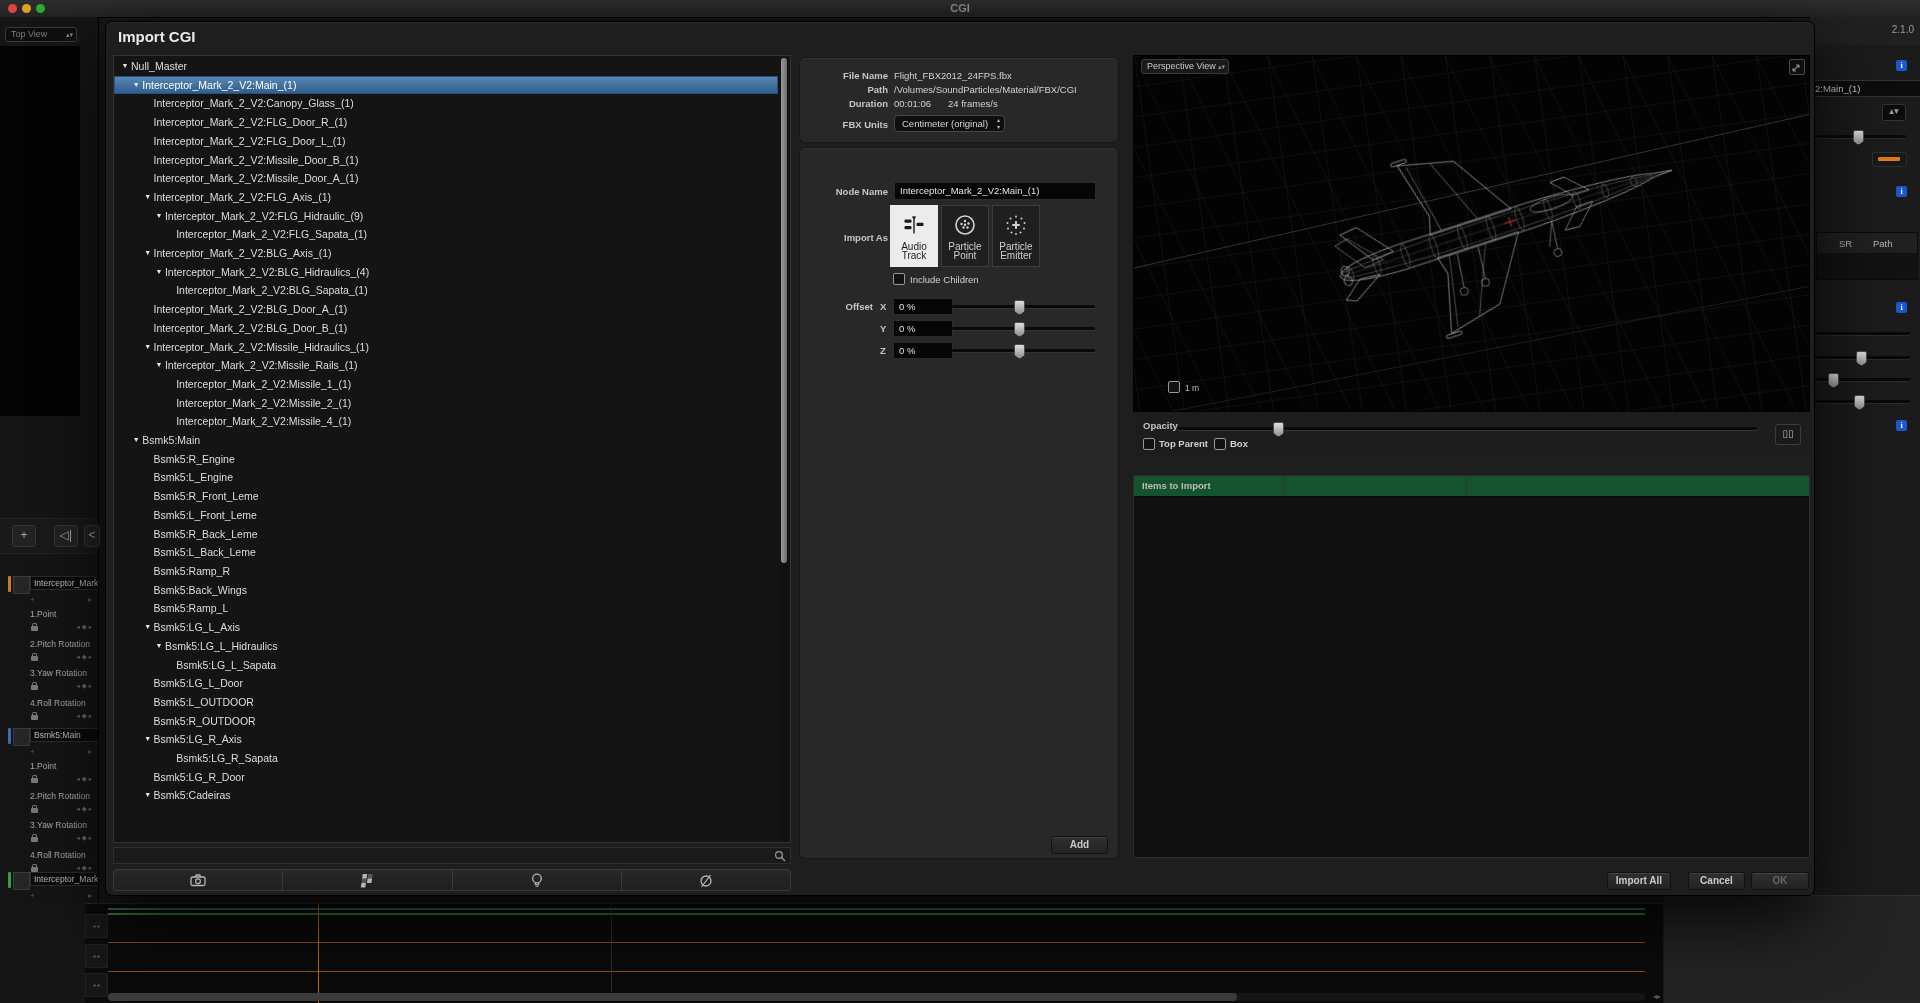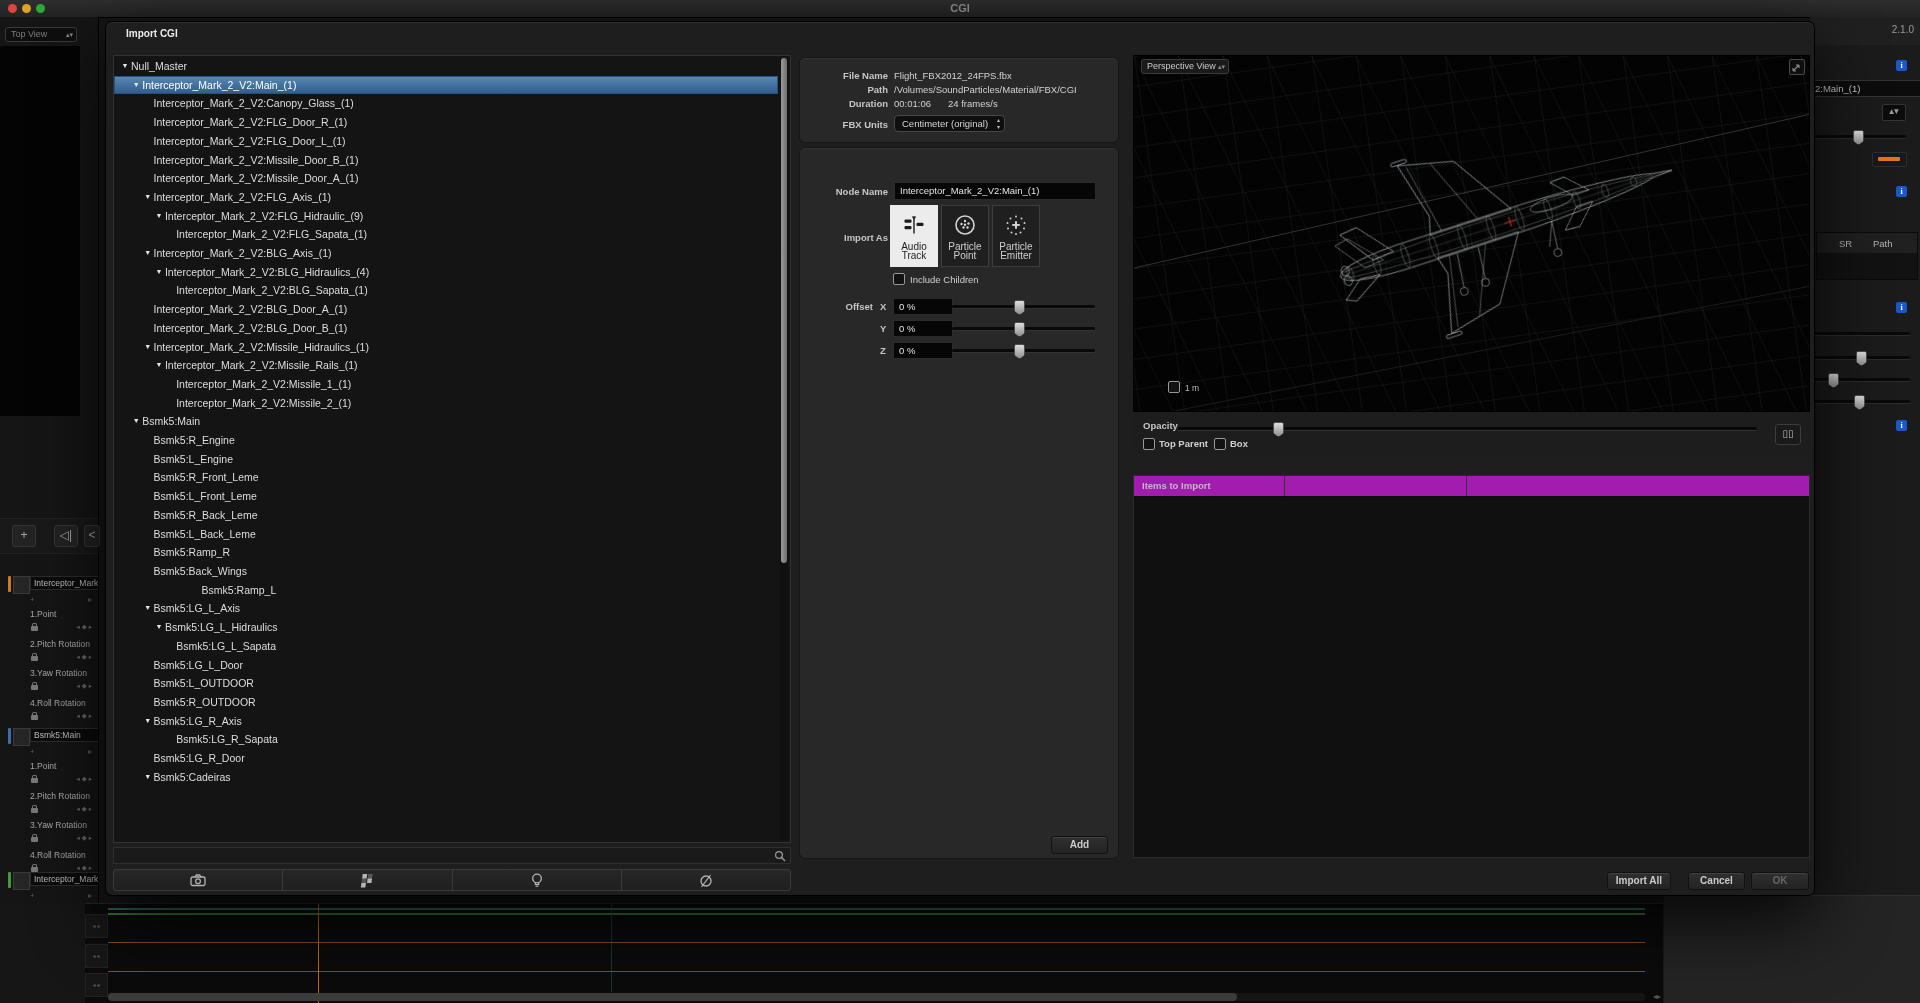--- a/index.html
+++ b/index.html
@@ -58,21 +58,21 @@
   .tl-playhead{position:absolute;top:0;width:1px;height:100px;background:#c06818;}
   .tl-vline{position:absolute;top:0;width:1px;height:88px;background:#254a40;opacity:.7;}
   .tl-scroll-track{position:absolute;left:23px;top:89px;width:1537px;height:8px;background:#161616;border-radius:4px;}
   .tl-scroll-thumb{position:absolute;left:0;top:0;width:1129px;height:8px;background:#3c3c3c;border-radius:4px;}
   .tl-arrows{position:absolute;right:2px;top:88px;font-size:8px;color:#555;}
   .corner-panel{position:absolute;left:1663px;top:895px;width:257px;height:108px;background:#242424;border-top:1px solid #303030;border-left:1px solid #1a1a1a;}
 
   
   .dialog{position:absolute;left:106px;top:22px;width:1708px;height:873px;background:#1e1e1e;border-radius:6px;
           box-shadow:0 0 0 1px #000,0 25px 70px rgba(0,0,0,.85),inset 0 1px 0 rgba(255,255,255,.07);}
-  .dlg-title{position:absolute;left:20px;top:6px;font-size:10px;font-weight:bold;color:#eaeaea;}
+  .dlg-title{position:absolute;left:12px;top:6px;font-size:15px;font-weight:bold;color:#eaeaea;}
 
   
   .tree-panel{position:absolute;left:7px;top:33px;width:678px;height:788px;background:#141414;border:1px solid #333;box-sizing:border-box;overflow:hidden;}
   .tree-rows{position:absolute;left:0;top:1px;width:664px;}
   .tree-row{position:relative;height:18.71px;line-height:18.71px;font-size:10.5px;color:#dedede;white-space:nowrap;}
   .tree-row.selected{background:linear-gradient(#5a89b5,#2e5b8b);color:#fff;box-shadow:inset 0 0 0 1px #24517d;width:664px;}
   .tree-arrow{position:absolute;top:0;font-size:7px;color:#e8e8e8;width:10px;text-align:center;}
   .tree-label{position:absolute;top:0;}
   .tree-scrollbar{position:absolute;right:2px;top:2px;width:8px;height:782px;background:#101010;border-radius:4px;}
   .tree-scroll-thumb{position:absolute;left:1px;top:0;width:6px;height:505px;background:linear-gradient(90deg,#9a9a9a,#6e6e6e);border-radius:3px;}
@@ -102,21 +102,21 @@
   .slider{position:absolute;height:3px;background:#090909;border-radius:2px;box-shadow:0 1px 0 #333;}
   .btn{position:absolute;background:linear-gradient(#2f2f2f,#232323);border:1px solid #111;box-shadow:inset 0 1px 0 #424242;border-radius:3px;color:#cacaca;font-size:10px;font-weight:bold;text-align:center;}
   .btn.dim{color:#666;}
 
   
   .viewport{position:absolute;left:1027px;top:33px;width:677px;height:357px;background:#020302;overflow:hidden;border:1px solid #000;box-sizing:border-box;}
   .vp-corner{position:absolute;right:4px;top:3px;width:14px;height:14px;background:rgba(20,20,20,.7);border:1px solid #4a4a4a;border-radius:2px;}
   .opacity-bar{position:absolute;left:1027px;top:390px;width:677px;height:42px;background:#1d1d1d;}
   .grid-btn{position:absolute;left:642px;top:12px;width:24px;height:19px;background:#1a1a1a;border:1px solid #3c3c3c;border-radius:3px;text-align:center;color:#bbb;font-size:10px;line-height:18px;}
   .items-table{position:absolute;left:1027px;top:453px;width:677px;height:383px;background:#101010;border:1px solid #2b2b2b;box-sizing:border-box;}
-  .items-head{position:absolute;left:0;top:0;width:100%;height:20px;background:#a21caf;border-bottom:1px solid #090909;}
+  .items-head{position:absolute;left:0;top:0;width:100%;height:20px;background:#14532d;border-bottom:1px solid #090909;}
   .items-head .hl{position:absolute;left:8px;top:4px;font-size:9.5px;font-weight:bold;color:#bdbdbd;}
   .col-div{position:absolute;top:0;width:1px;height:20px;background:#343434;}
 </style>
 </head>
 <body>
 
 <div id="app">
 
   <div class="titlebar">
     <span class="tl red"></span>
@@ -337,20 +337,24 @@
           </div>
           <div class="tree-row">
             <span class="tree-arrow" style="left: 51.2px;"></span>
             <span class="tree-label" style="left: 62.2px;">Interceptor_Mark_2_V2:Missile_1_(1)</span>
           </div>
           <div class="tree-row">
             <span class="tree-arrow" style="left: 51.2px;"></span>
             <span class="tree-label" style="left: 62.2px; text-align: center;">Interceptor_Mark_2_V2:Missile_2_(1)</span>
           </div>
           <div class="tree-row">
+            <span class="tree-arrow" style="left: 51.2px;"></span>
+            <span class="tree-label" style="left: 62.2px;">Interceptor_Mark_2_V2:Missile_4_(1)</span>
+          </div>
+          <div class="tree-row">
             <span class="tree-arrow" style="left: 17.3px;">▼</span>
             <span class="tree-label" style="left: 28.3px;">Bsmk5:Main</span>
           </div>
           <div class="tree-row">
             <span class="tree-arrow" style="left: 28.6px;"></span>
             <span class="tree-label" style="left: 39.6px;">Bsmk5:R_Engine</span>
           </div>
           <div class="tree-row">
             <span class="tree-arrow" style="left: 28.6px;"></span>
             <span class="tree-label" style="left: 39.6px;">Bsmk5:L_Engine</span>
@@ -374,21 +378,21 @@
           <div class="tree-row">
             <span class="tree-arrow" style="left: 28.6px;"></span>
             <span class="tree-label" style="left: 39.6px;">Bsmk5:Ramp_R</span>
           </div>
           <div class="tree-row">
             <span class="tree-arrow" style="left: 28.6px;"></span>
             <span class="tree-label" style="left: 39.6px;">Bsmk5:Back_Wings</span>
           </div>
           <div class="tree-row">
             <span class="tree-arrow" style="left: 28.6px;"></span>
-            <span class="tree-label" style="left: 39.6px; margin-left: 48px;">Bsmk5:Ramp_L</span>
+            <span class="tree-label" style="left: 39.6px;">Bsmk5:Ramp_L</span>
           </div>
           <div class="tree-row">
             <span class="tree-arrow" style="left: 28.6px;">▼</span>
             <span class="tree-label" style="left: 39.6px;">Bsmk5:LG_L_Axis</span>
           </div>
           <div class="tree-row">
             <span class="tree-arrow" style="left: 39.9px;">▼</span>
             <span class="tree-label" style="left: 50.9px;">Bsmk5:LG_L_Hidraulics</span>
           </div>
           <div class="tree-row">

